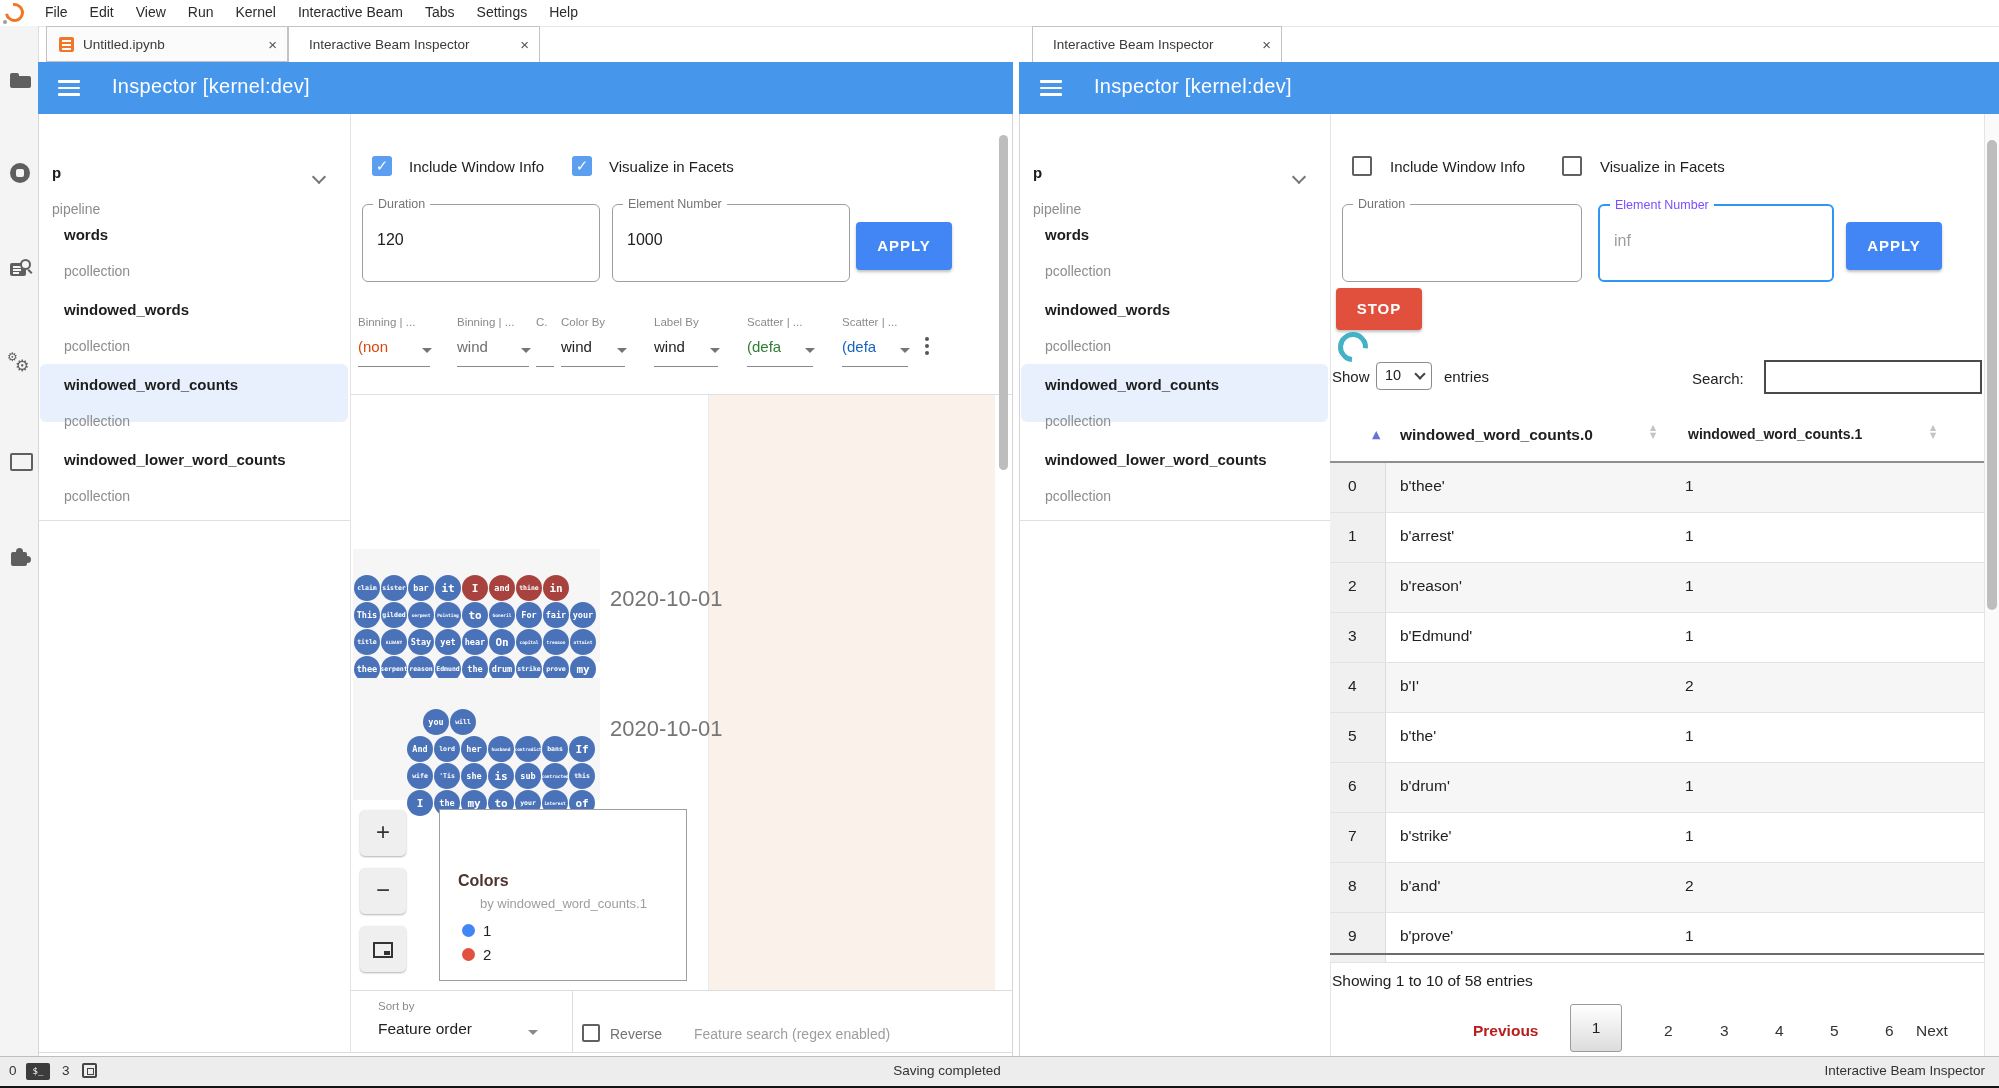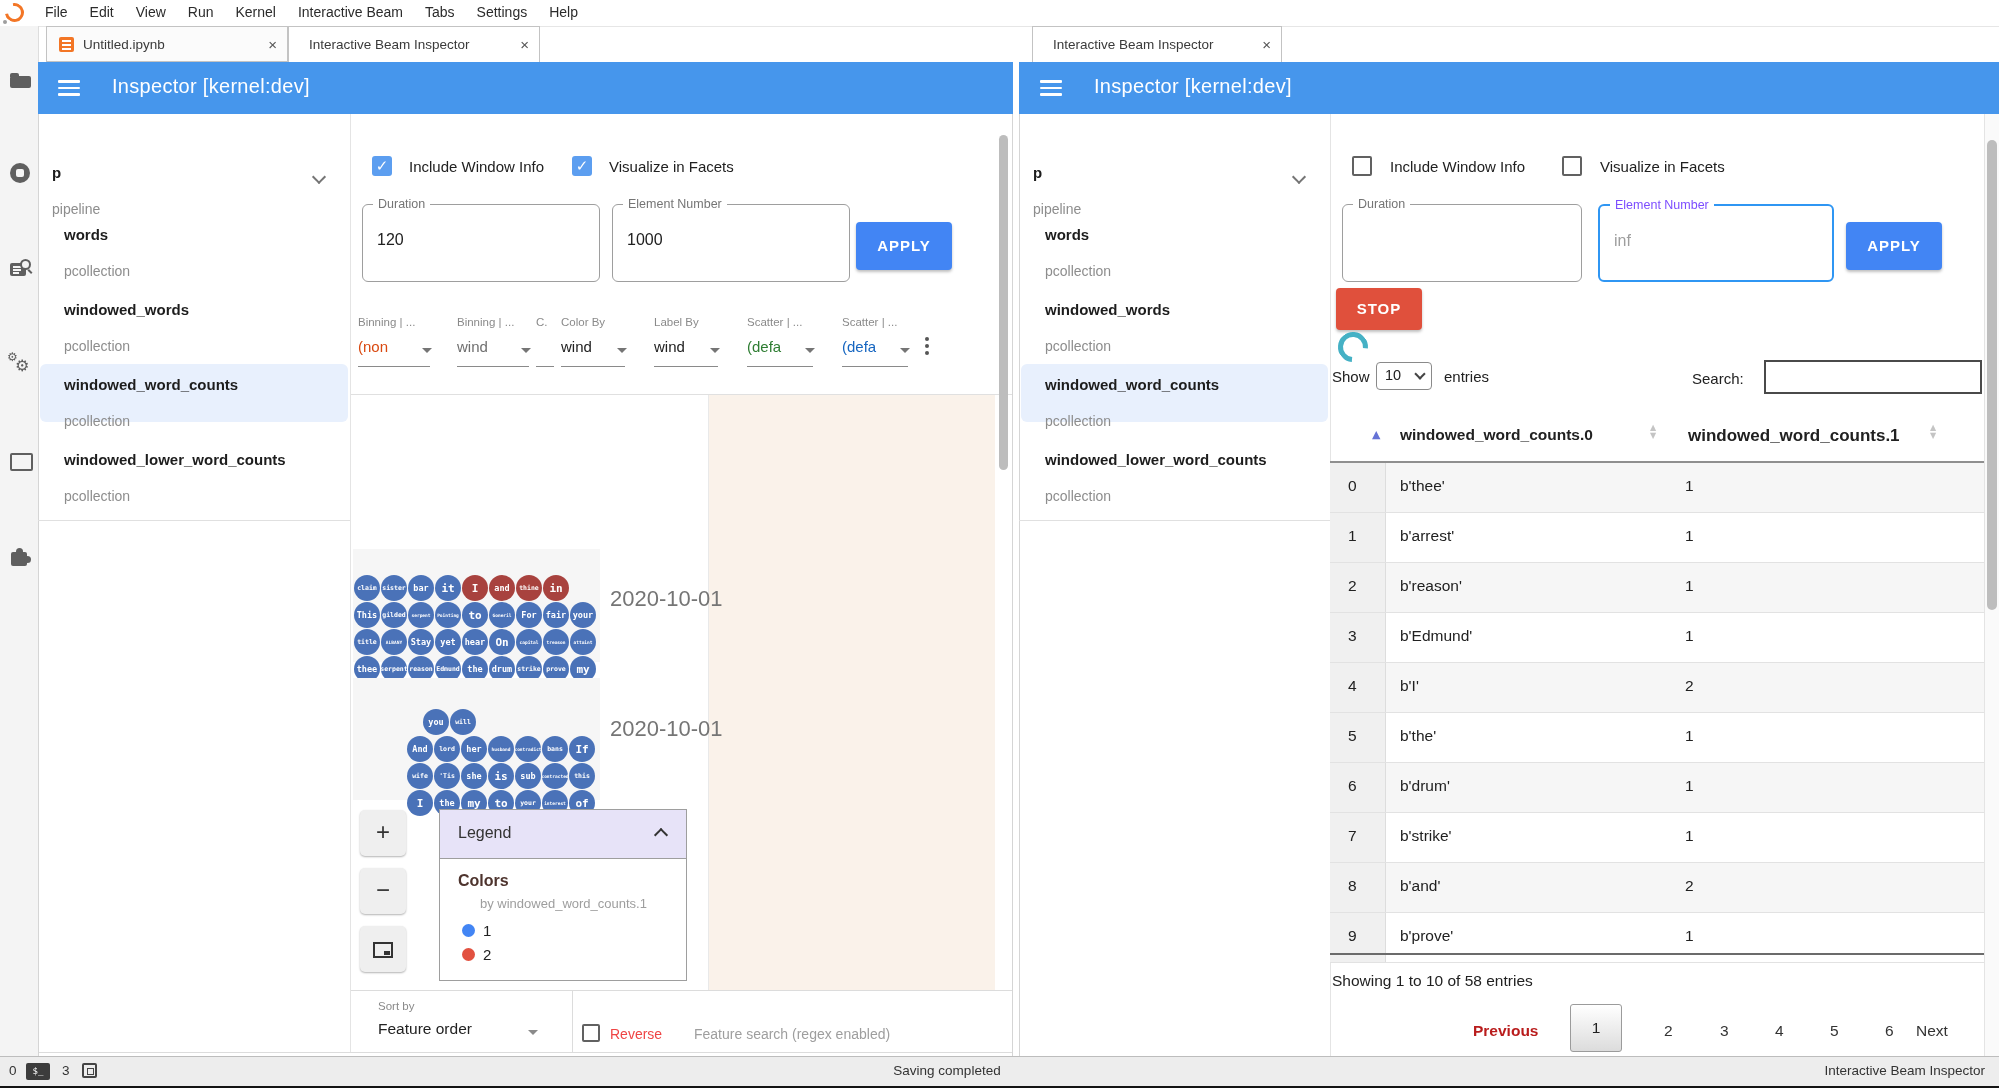--- a/index.html
+++ b/index.html
@@ -343,39 +343,35 @@
         <div class="bub lg b" style="position: relative;">of</div>
       </div>
       <div class="abs datelbl" style="left: 610px; top: 716px;">2020-10-01</div>
     </div>
 
   <div class="zbtn" style="top:810px;">+</div>
   <div class="zbtn" style="top:868px;">−</div>
   <div class="zbtn" style="top:926px;"><span class="fsicon"><i></i></span></div>
 
   <div class="abs legend">
-    <div class="leghead">
-      <span style="position:absolute;left:18px;top:14px;font-size:16px;color:#333;">Legend</span>
-      <span class="chev up" style="position:absolute;right:20px;top:20px;border-color:#333;"></span>
-    </div>
     <div style="position:absolute;left:18px;top:62px;font-size:16px;font-weight:bold;color:#4e342e;">Colors</div>
     <div style="position:absolute;left:40px;top:86px;font-size:13px;color:#9e9e9e;">by windowed_word_counts.1</div>
     <div id="legend-entries">
         <div style="position: absolute; left: 22px; top: 112px; font-size: 15px;"><span class="dot" style="background: rgb(66, 133, 244);"></span><span>1</span></div>
         <div style="position: absolute; left: 22px; top: 136px; font-size: 15px;"><span class="dot" style="background: rgb(226, 81, 64);"></span><span>2</span></div>
       </div>
   </div>
 
   <div class="abs hline" style="left:351px;top:990px;width:661px;background:#dcdcdc;"></div>
   <span class="abs" style="left:378px;top:1000px;font-size:11.5px;color:#8a8a8a;">Sort by</span>
   <span class="abs" style="left:378px;top:1020px;font-size:15.5px;color:#222;">Feature order</span>
   <span class="tri abs" style="left:528px;top:1030px;border-top-color:#8a8a8a;"></span>
   <div class="abs vline" style="left:572px;top:991px;height:61px;background:#dcdcdc;"></div>
   <span class="cb off" style="left:582px;top:1024px;width:18px;height:18px;"></span>
-  <span class="abs" style="left:610px;top:1026px;font-size:14px;color:#ef4444;">Reverse</span>
+  <span class="abs" style="left:610px;top:1026px;font-size:14px;color:#737373;">Reverse</span>
   <span class="abs" style="left:694px;top:1026px;font-size:14px;color:#9e9e9e;">Feature search (regex enabled)</span>
   <div class="abs hline" style="left:39px;top:1052px;width:973px;background:#dcdcdc;"></div>
 
   <div class="abs vline" style="left:1019px;top:62px;height:994px;"></div>
   <div class="abs phead" style="left:1019px;width:980px;">
     <span class="burger" style="left:21px;">
       <i style="top:0"></i>
         <i style="top:6.5px"></i>
         <i style="top:13px"></i>
     </span>
@@ -431,21 +427,21 @@
     <span style="position:absolute;left:8px;top:4px;font-size:14.5px;">10</span>
     <span class="chev down" style="position:absolute;right:7px;top:7px;width:6px;height:6px;border-color:#444;"></span>
   </div>
   <span class="abs" style="left:1444px;top:368px;font-size:15px;">entries</span>
   <span class="abs" style="left:1692px;top:370px;font-size:15px;">Search:</span>
   <div class="abs" style="left:1764px;top:360px;width:218px;height:34px;border:2px solid #4a4a4a;box-sizing:border-box;background:#fff;"></div>
 
   <span class="abs sch" style="left:1372px;top:428px;font-size:11px;color:#6673d6;">▲</span>
   <span class="abs" style="left:1400px;top:426px;font-size:15.5px;font-weight:bold;">windowed_word_counts.0</span>
   <span class="abs sch" style="left:1650px;top:424px;font-size:8px;color:#c4c4c4;line-height:8px;">▲<br>▼</span>
-  <span class="abs" style="left:1688px;top:426px;font-size:17px;font-weight:bold;">windowed_word_counts.1</span>
+  <span class="abs" style="left:1688px;top:426px;font-size:14px;font-weight:bold;">windowed_word_counts.1</span>
   <span class="abs sch" style="left:1930px;top:424px;font-size:8px;color:#c4c4c4;line-height:8px;">▲<br>▼</span>
   <div class="abs" style="left:1330px;top:461px;width:655px;height:2px;background:#8f8f8f;"></div>
 
   <div id="table-rows" class="abs" style="left:1330px;top:463px;width:655px;">
       <div class="trow shade">
         <div class="tidx"></div>
         <div class="tcell" style="left: 18px;">0</div>
         <div class="tcell" style="left: 70px;">b'thee'</div>
         <div class="tcell" style="left: 355px;">1</div>
       </div>

